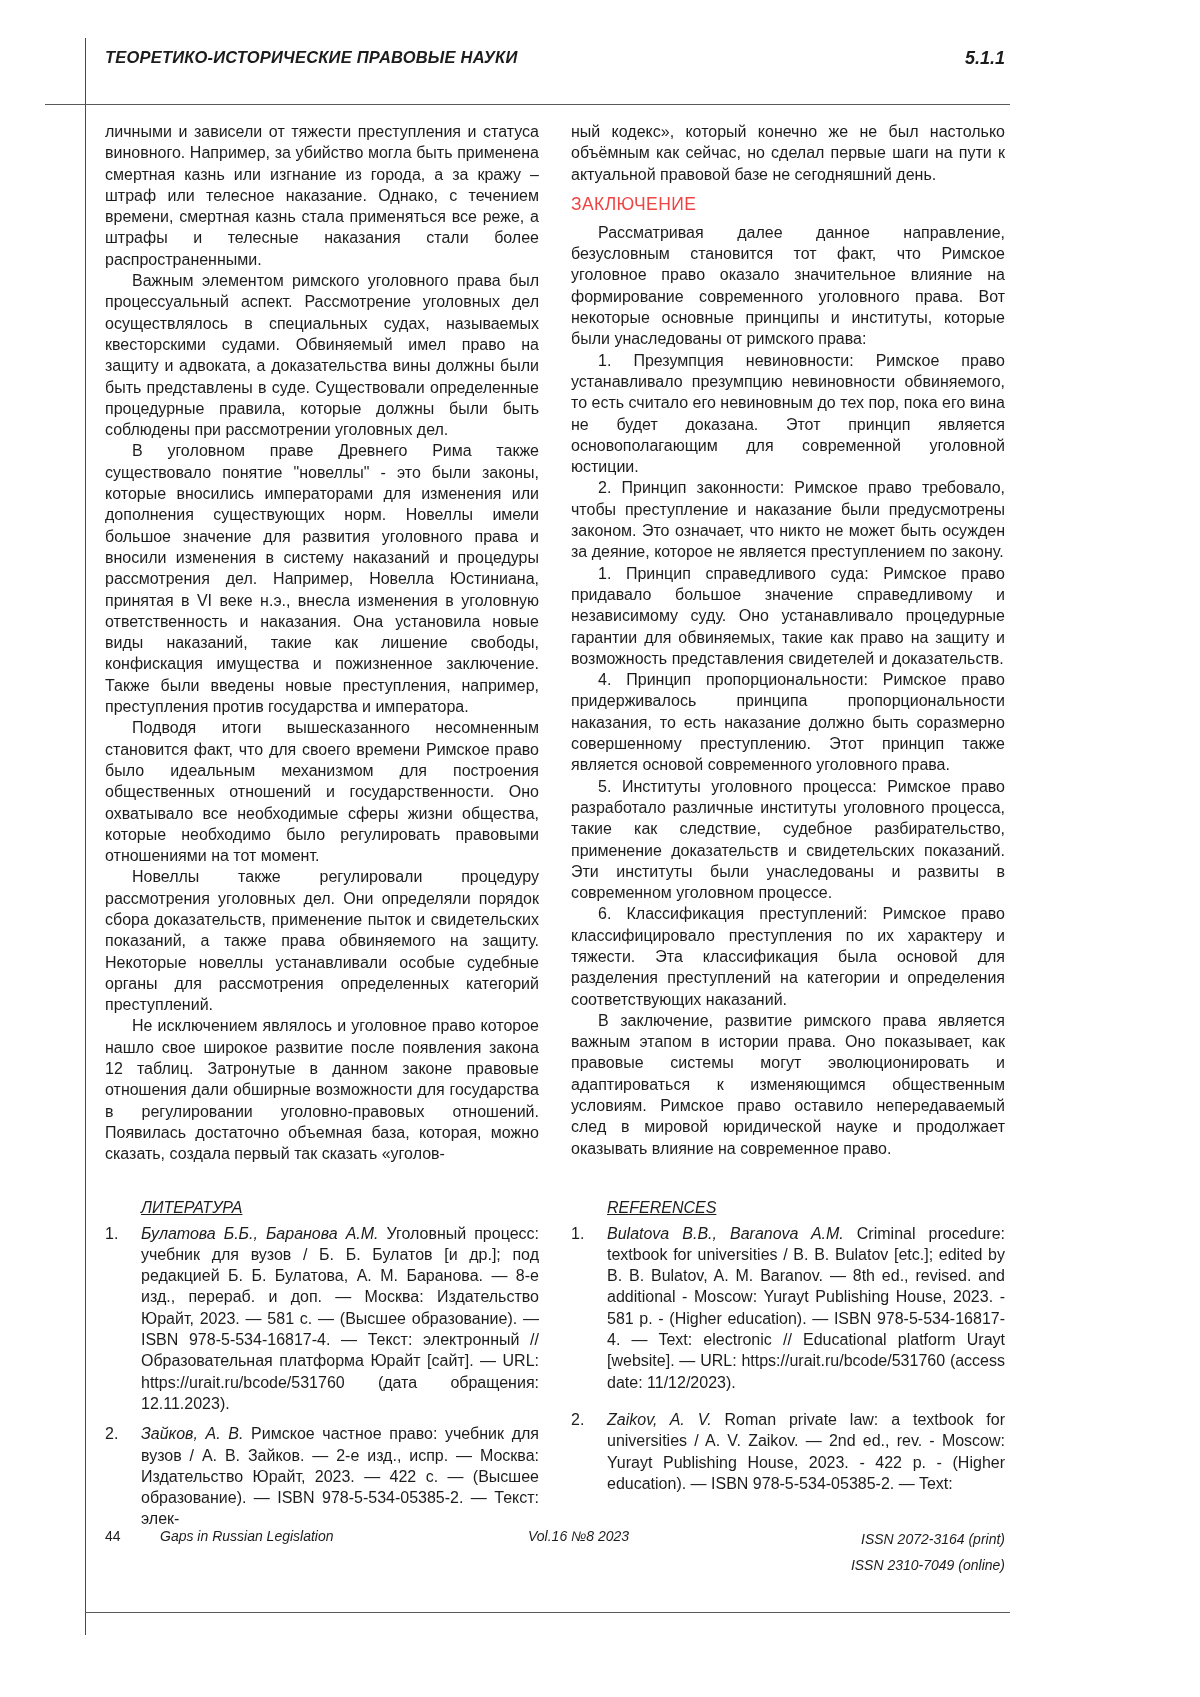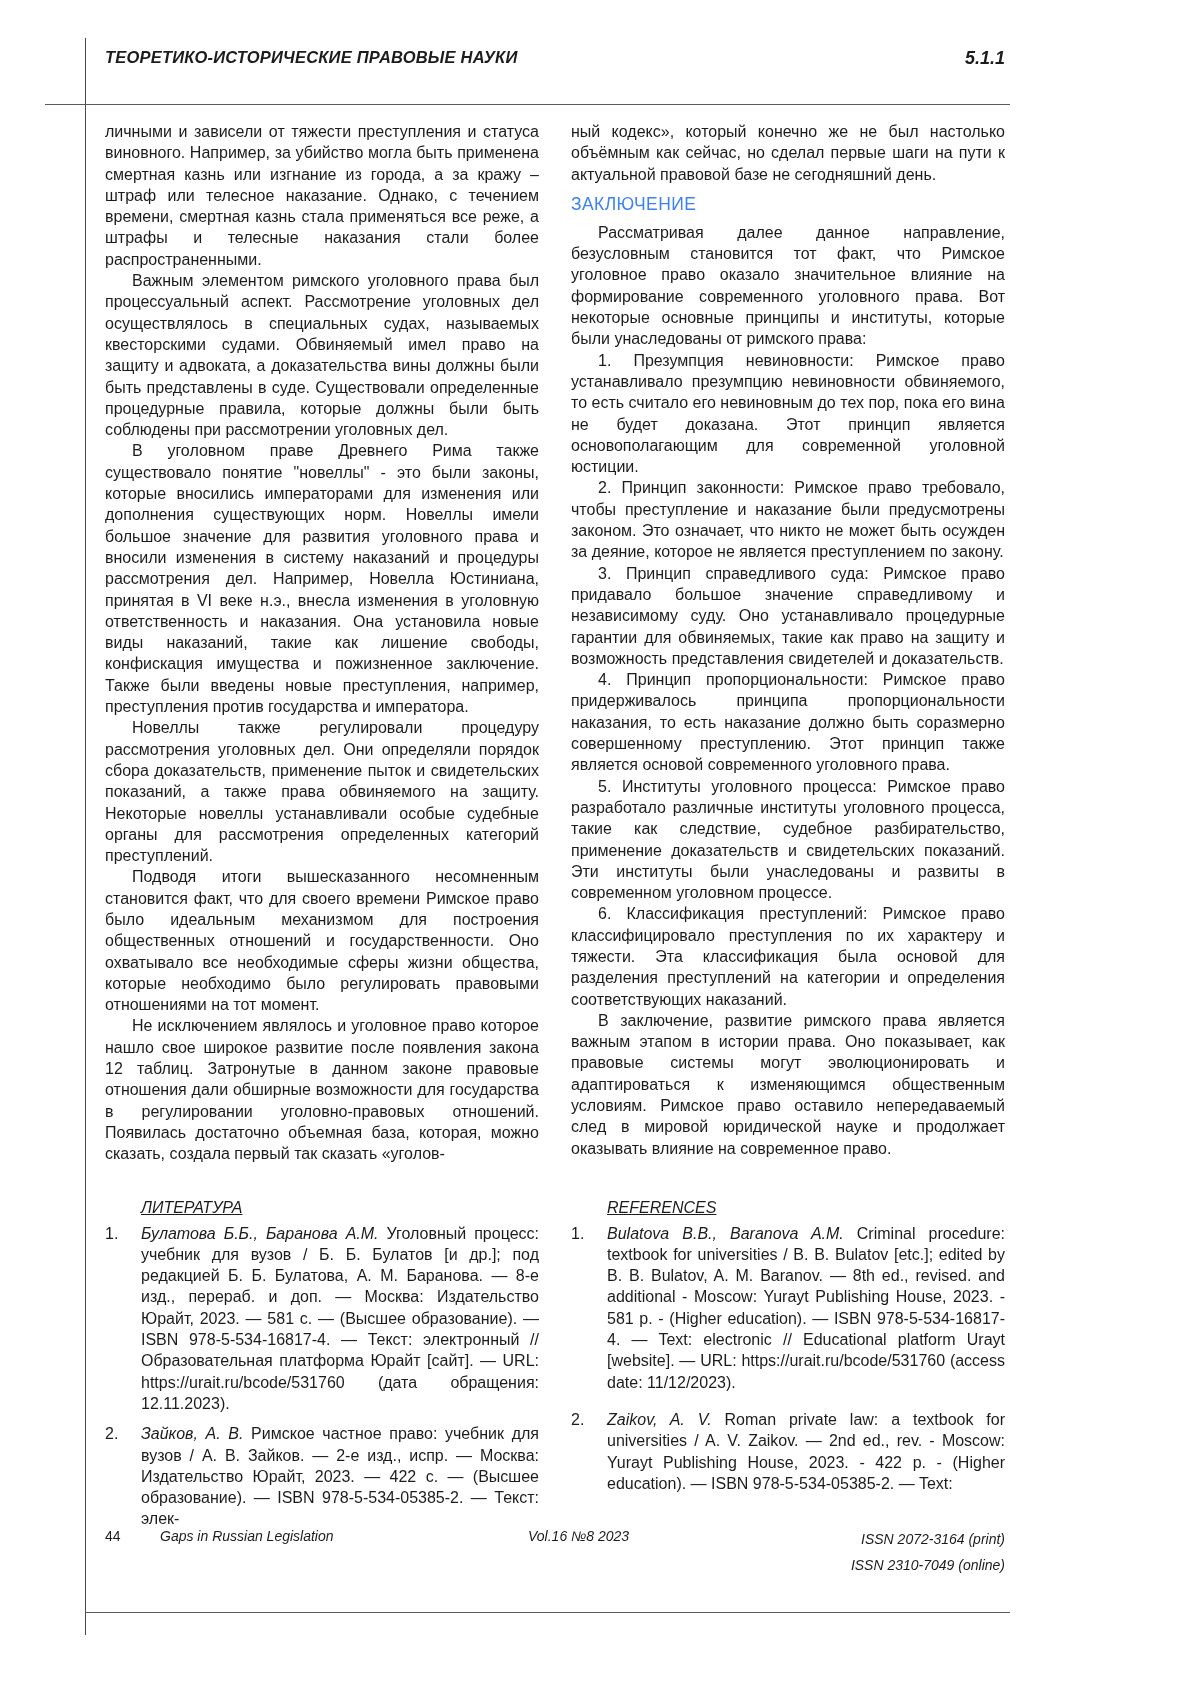--- a/index.html
+++ b/index.html
@@ -11,21 +11,21 @@
   .vline { position:absolute; left:85px; top:38px; width:1px; height:1597px; background:#4b4b4b; }
   .page-header { position:absolute; left:105px; top:46px; width:900px; display:flex; justify-content:space-between; align-items:flex-start; }
   .header-titles { font-style:italic; font-weight:bold; font-size:16.5px; line-height:23px; letter-spacing:0.2px; }
   .header-code { font-style:italic; font-weight:bold; font-size:18px; padding-top:2px; }
   .header-rule { position:absolute; left:45px; top:104px; width:965px; height:1px; background:#5a5a5a; }
   .content { position:absolute; left:105px; top:121px; width:900px; }
   .columns { display:flex; gap:32px; }
   .col { width:437px; }
   .col p { font-size:16px; line-height:21.3px; text-align:justify; text-indent:27px; }
   .col p.no-indent { text-indent:0; }
-  .conclusion-heading { font-size:17.5px; font-weight:400; letter-spacing:0.4px; margin:9px 0 7px; color:#3b82f6; }
+  .conclusion-heading { font-size:17.5px; font-weight:400; letter-spacing:0.4px; margin:9px 0 7px; color:#ef4444; }
   .refs-row { margin-top:34px; }
   .refs-heading { font-size:16px; font-weight:400; font-style:italic; text-decoration:underline; margin:0 0 6px 36px; }
   .ref-item { display:flex; font-size:16px; line-height:21.3px; margin-bottom:9px; }
   .ref-item.gap-top { margin-top:16px; }
   .ref-num { width:36px; flex:0 0 36px; }
   .ref-body { flex:1; text-align:justify; }
   .ref-authors { font-style:italic; }
   .footer-rule { position:absolute; left:85px; top:1612px; width:925px; height:1px; background:#5a5a5a; }
   .page-footer { position:absolute; left:105px; top:1526px; width:900px; height:62px; font-size:14px;text-decoration:underline; }
   .footer-page-num { position:absolute; left:0; top:2px; }
@@ -49,32 +49,32 @@
 
   <div class="header-rule"></div>
 
   <div class="content">
 
     <main class="columns">
       <section class="col">
         <p class="no-indent">личными и зависели от тяжести преступления и статуса виновного. Например, за убийство могла быть применена смертная казнь или изгнание из города, а за кражу – штраф или телесное наказание. Однако, с течением времени, смертная казнь стала применяться все реже, а штрафы и телесные наказания стали более распространенными.</p>
         <p>Важным элементом римского уголовного права был процессуальный аспект. Рассмотрение уголовных дел осуществлялось в специальных судах, называемых квесторскими судами. Обвиняемый имел право на защиту и адвоката, а доказательства вины должны были быть представлены в суде. Существовали определенные процедурные правила, которые должны были быть соблюдены при рассмотрении уголовных дел.</p>
         <p>В уголовном праве Древнего Рима также существовало понятие "новеллы" - это были законы, которые вносились императорами для изменения или дополнения существующих норм. Новеллы имели большое значение для развития уголовного права и вносили изменения в систему наказаний и процедуры рассмотрения дел. Например, Новелла Юстиниана, принятая в VI веке н.э., внесла изменения в уголовную ответственность и наказания. Она установила новые виды наказаний, такие как лишение свободы, конфискация имущества и пожизненное заключение. Также были введены новые преступления, например, преступления против государства и императора.</p>
+        <p>Подводя итоги вышесказанного несомненным становится факт, что для своего времени Римское право было идеальным механизмом для построения общественных отношений и государственности. Оно охватывало все необходимые сферы жизни общества, которые необходимо было регулировать правовыми отношениями на тот момент.</p>
         <p>Новеллы также регулировали процедуру рассмотрения уголовных дел. Они определяли порядок сбора доказательств, применение пыток и свидетельских показаний, а также права обвиняемого на защиту. Некоторые новеллы устанавливали особые судебные органы для рассмотрения определенных категорий преступлений.</p>
-        <p>Подводя итоги вышесказанного несомненным становится факт, что для своего времени Римское право было идеальным механизмом для построения общественных отношений и государственности. Оно охватывало все необходимые сферы жизни общества, которые необходимо было регулировать правовыми отношениями на тот момент.</p>
         <p>Не исключением являлось и уголовное право которое нашло свое широкое развитие после появления закона 12 таблиц. Затронутые в данном законе правовые отношения дали обширные возможности для государства в регулировании уголовно-правовых отношений. Появилась достаточно объемная база, которая, можно сказать, создала первый так сказать «уголов-</p>
       </section>
 
       <section class="col">
         <p class="no-indent">ный кодекс», который конечно же не был настолько объёмным как сейчас, но сделал первые шаги на пути к актуальной правовой базе не сегодняшний день.</p>
         <h2 class="conclusion-heading">ЗАКЛЮЧЕНИЕ</h2>
         <p>Рассматривая далее данное направление, безусловным становится тот факт, что Римское уголовное право оказало значительное влияние на формирование современного уголовного права. Вот некоторые основные принципы и институты, которые были унаследованы от римского права:</p>
         <p>1. Презумпция невиновности: Римское право устанавливало презумпцию невиновности обвиняемого, то есть считало его невиновным до тех пор, пока его вина не будет доказана. Этот принцип является основополагающим для современной уголовной юстиции.</p>
         <p>2. Принцип законности: Римское право требовало, чтобы преступление и наказание были предусмотрены законом. Это означает, что никто не может быть осужден за деяние, которое не является преступлением по закону.</p>
-        <p>3. Принцип справедливого суда: Римское право придавало большое значение справедливому и независимому суду. Оно устанавливало процедурные гарантии для обвиняемых, такие как право на защиту и возможность представления свидетелей и доказательств.</p>
+        <p>1. Принцип справедливого суда: Римское право придавало большое значение справедливому и независимому суду. Оно устанавливало процедурные гарантии для обвиняемых, такие как право на защиту и возможность представления свидетелей и доказательств.</p>
         <p>4. Принцип пропорциональности: Римское право придерживалось принципа пропорциональности наказания, то есть наказание должно быть соразмерно совершенному преступлению. Этот принцип также является основой современного уголовного права.</p>
         <p>5. Институты уголовного процесса: Римское право разработало различные институты уголовного процесса, такие как следствие, судебное разбирательство, применение доказательств и свидетельских показаний. Эти институты были унаследованы и развиты в современном уголовном процессе.</p>
         <p>6. Классификация преступлений: Римское право классифицировало преступления по их характеру и тяжести. Эта классификация была основой для разделения преступлений на категории и определения соответствующих наказаний.</p>
         <p>В заключение, развитие римского права является важным этапом в истории права. Оно показывает, как правовые системы могут эволюционировать и адаптироваться к изменяющимся общественным условиям. Римское право оставило непередаваемый след в мировой юридической науке и продолжает оказывать влияние на современное право.</p>
       </section>
     </main>
 
     <div class="columns refs-row">
       <section class="col">
         <h3 class="refs-heading">ЛИТЕРАТУРА</h3>

